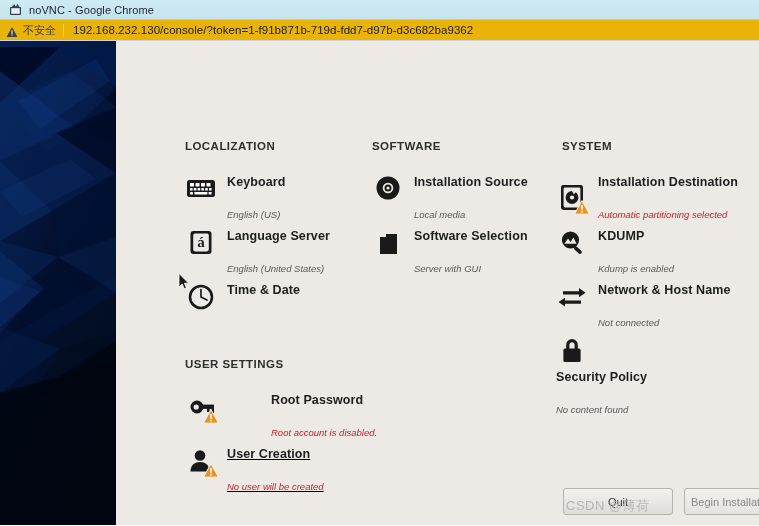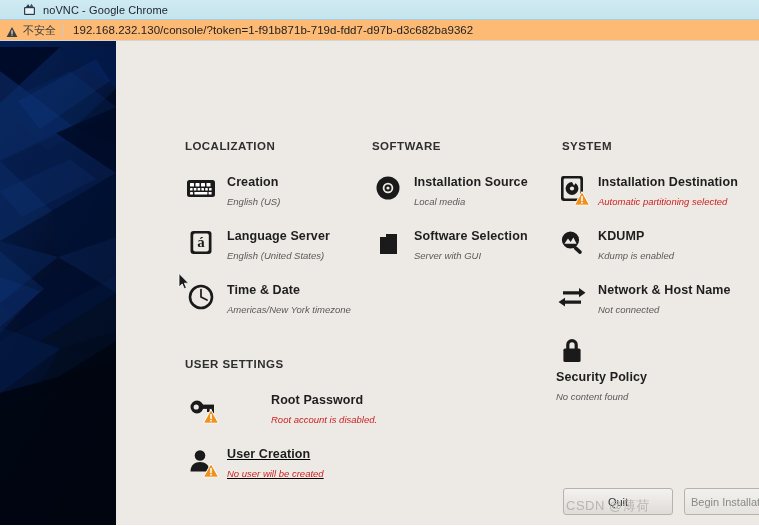--- a/index.html
+++ b/index.html
@@ -9,39 +9,39 @@
     background: #ffffff;
     font-family: "Liberation Sans", sans-serif;
   }
 
   
   #window-titlebar {
     height: 20px;
     background: linear-gradient(#cfeaf2, #c5e4ee);
     border-bottom: 1px solid #a8cfdb;
     display: flex; align-items: center;
-    padding-left: 23px;
+    padding-left: 9px;
     position: relative;
   }
   #window-titlebar .favicon {
     width: 14px; height: 14px;
     margin-right: 6px;
     flex: 0 0 auto;
     position: relative;
   }
   #window-title-text {
     font-size: 11px;
     color: #19232b;
     letter-spacing: .1px;
     white-space: nowrap;
   }
 
   #omnibox-bar {
     height: 21px;
-    background: #fdba74;
+    background: #eab308;
     border-bottom: 1px solid #d4d4d4;
     display: flex; align-items: center;
     padding-left: 6px;
   }
   #omnibox-bar .warn-tri { width: 12px; height: 12px; flex:0 0 auto; }
   #security-label {
     font-size: 11px; color: #3c4043;
     margin: 0 7px 0 5px;
     white-space: nowrap;
   }
@@ -113,21 +113,21 @@
     color: #1e1e1e;
     letter-spacing: .1px;
     line-height: 15px;
     white-space: nowrap;
   }
   .spoke-status {
     font-size: 9.5px;
     font-style: italic;
     color: #5a5a5a;
     line-height: 13px;
-    margin-top: 5px;
+    margin-top: 18px;
     white-space: nowrap;
   }
   .spoke-status.warn { color: #cc2222; }
 
   
   .warn-badge {
     position: absolute;
     right: -2px; bottom: -2px;
     width: 16px; height: 15px;
   }
@@ -274,21 +274,21 @@
               <rect x="16.4" y="16" width="2.6" height="2.6" rx=".4"></rect>
               <rect x="20.2" y="16" width="2.6" height="2.6" rx=".4"></rect>
               <rect x="24" y="16" width="2.6" height="2.6" rx=".4"></rect>
               <rect x="5" y="20" width="3" height="2.4" rx=".4"></rect>
               <rect x="9.4" y="20" width="13" height="2.4" rx=".4"></rect>
               <rect x="23.6" y="20" width="3" height="2.4" rx=".4"></rect>
             </g>
           </svg>
         </span>
         <span class="spoke-text">
-          <span class="spoke-title">Creation</span>
+          <span class="spoke-title">Keyboard</span>
           <div class="spoke-status">English (US)</div>
         </span>
       </div>
 
       <div class="spoke" style="top:184px;">
         <span class="spoke-icon">
           <svg width="32" height="32" viewBox="0 0 32 32">
             <rect x="5.5" y="5" width="21" height="23" rx="3" fill="#1a1a1a"></rect>
             <rect x="8.2" y="7.6" width="15.6" height="17.8" rx="1.8" fill="#edeae5"></rect>
             <text x="16" y="21" font-family="Liberation Serif, serif" font-size="15" font-weight="bold" fill="#1a1a1a" text-anchor="middle">á</text>
@@ -302,21 +302,20 @@
 
       <div class="spoke" style="top:238px;">
         <span class="spoke-icon">
           <svg width="32" height="32" viewBox="0 0 32 32">
             <circle cx="16" cy="17" r="11" fill="none" stroke="#1a1a1a" stroke-width="2.6"></circle>
             <path d="M16 9.5 L16 17 L22 20" fill="none" stroke="#1a1a1a" stroke-width="1.7" stroke-linecap="round"></path>
           </svg>
         </span>
         <span class="spoke-text">
           <span class="spoke-title">Time &amp; Date</span>
-          <div class="spoke-status">Americas/New York timezone</div>
         </span>
       </div>
 
       <div class="section-title" style="top:317px;">USER SETTINGS</div>
 
       <div class="spoke" style="top:348px;gap:44px;">
         <span class="spoke-icon">
           <svg width="32" height="32" viewBox="0 0 32 32">
             <path d="M12 10.5 A6.5 6.5 0 1 0 12 23.5 A6.5 6.5 0 0 0 12 10.5 Z
                      M11.2 14.4 A2.6 2.6 0 1 1 11.2 19.6 A2.6 2.6 0 0 1 11.2 14.4 Z" fill="#1a1a1a" fill-rule="evenodd"></path>
@@ -386,21 +385,21 @@
         <span class="spoke-text">
           <span class="spoke-title">Software Selection</span>
           <div class="spoke-status">Server with GUI</div>
         </span>
       </div>
     </div>
 
     <div class="column" id="col-system">
       <div class="section-title" style="top:99px;margin-left:6px;">SYSTEM</div>
 
-      <div class="spoke" style="top:130px;">
+      <div class="spoke" style="top:130px;align-items:center;">
         <span class="spoke-icon">
           <svg width="32" height="32" viewBox="0 0 32 32">
             <rect x="5" y="4" width="22" height="25" rx="2.4" fill="#1a1a1a"></rect>
             <rect x="7.6" y="6.5" width="16.8" height="20" rx="1.4" fill="#edeae5"></rect>
             <circle cx="16" cy="16.5" r="6.4" fill="#1a1a1a"></circle>
             <circle cx="16" cy="16.5" r="2.1" fill="#edeae5"></circle>
             <path d="M16 10.1 L20.4 10.1 L18 13.4 Z" fill="#edeae5"></path>
           </svg>
           <span class="warn-badge">
             <svg width="16" height="15" viewBox="0 0 16 15">

